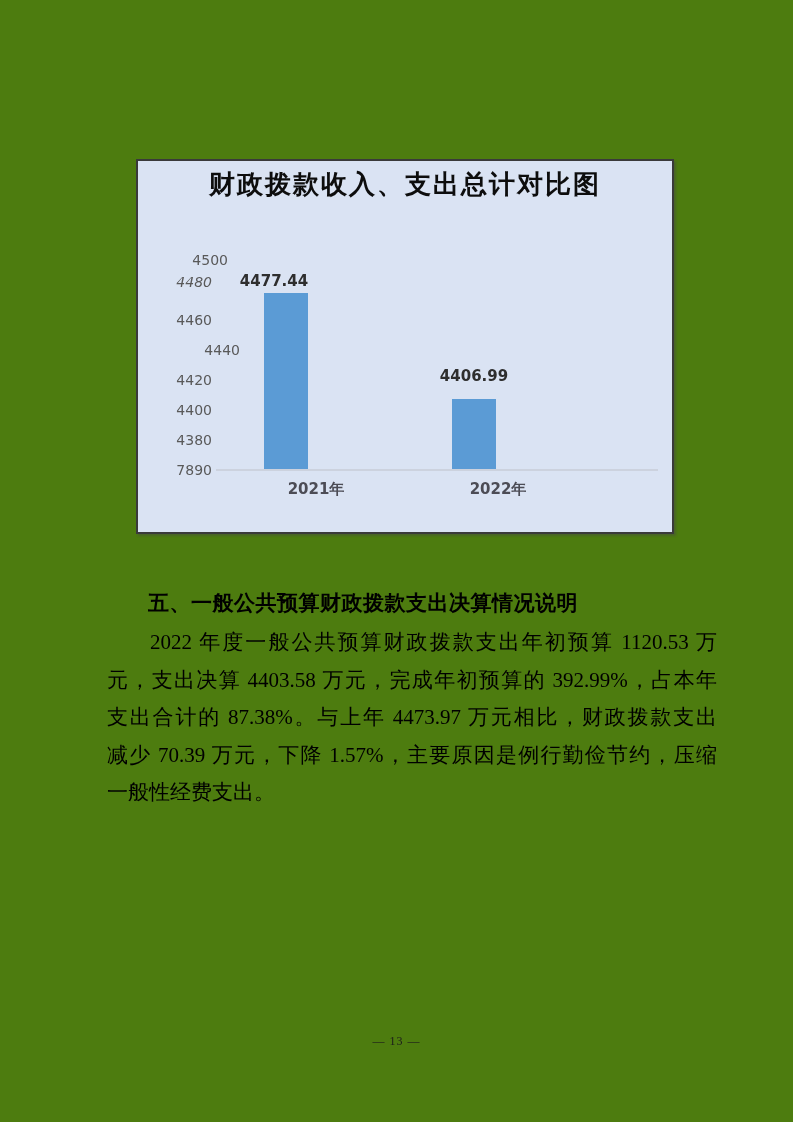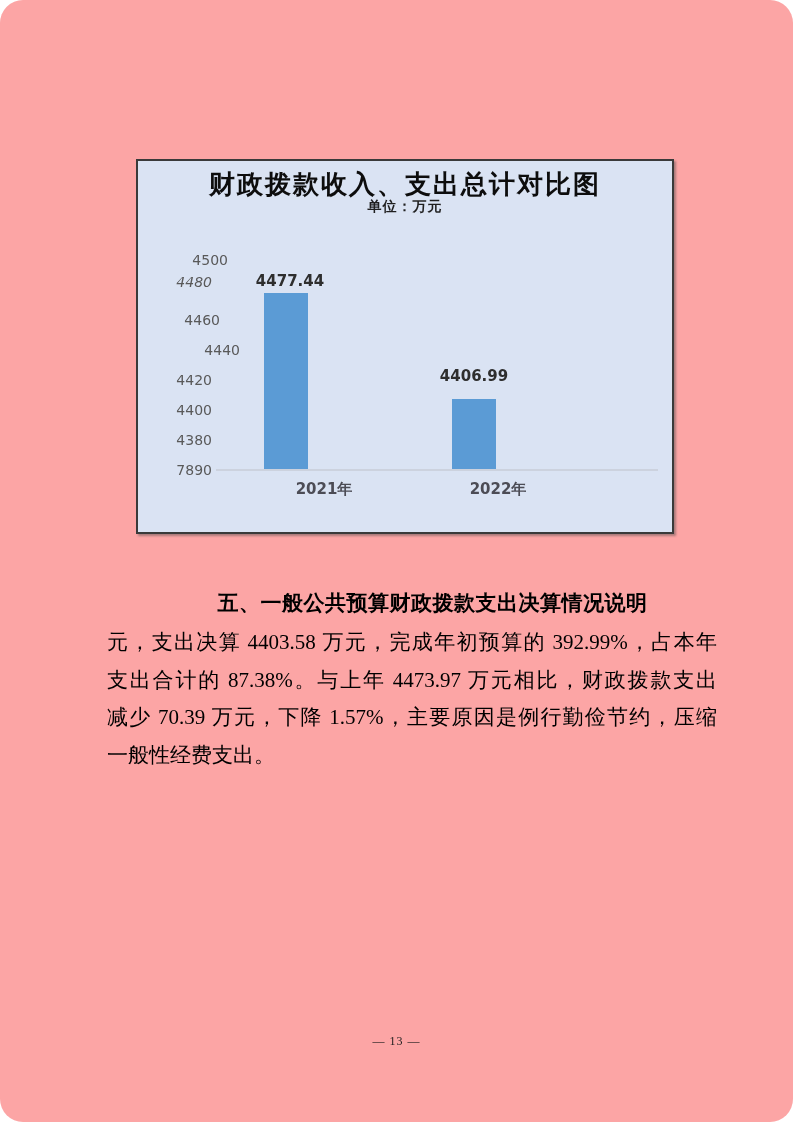--- a/index.html
+++ b/index.html
@@ -1,22 +1,21 @@
 <!DOCTYPE html>
 <html><head>
 <meta charset="utf-8">
 <style>
   html,body{margin:0;padding:0;background:#ffffff;}
   .page{
     position:relative;
     width:793px;height:1122px;
-    background:#fca5a5;
+    background:#4d7c0f;
     overflow:hidden;
     font-family:"Liberation Serif","DejaVu Serif",serif;
-    border-radius:23px;
   }
   
   .chart-box{
     position:absolute;left:136px;top:159px;width:538px;height:375px;
     box-sizing:border-box;
     border:2px solid #3a3a3a;
     box-shadow:2px 2px 2px rgba(70,70,70,.45);
   }
   .chart-title{
     position:absolute;top:6px;left:0;right:0;
@@ -49,21 +48,21 @@
     position:absolute;width:120px;height:20px;line-height:20px;
     text-align:center;
     font-family:"DejaVu Sans","Liberation Sans",sans-serif;
     font-weight:bold;font-size:15px;color:#4c4c55;
   }
   
   .text-block{position:absolute;left:107px;top:591px;width:610px;}
   .section-heading{
     font-family:"Liberation Sans","DejaVu Sans",sans-serif;
     font-weight:bold;font-size:21px;line-height:24px;color:#000;
-    padding-left:41px;margin:0 0 9px 0;letter-spacing:.5px;text-align:center;
+    padding-left:41px;margin:0 0 9px 0;letter-spacing:.5px;
   }
   .para-line{
     font-family:"Liberation Serif","DejaVu Serif",serif;
     font-size:21px;color:#000;
     height:37.5px;line-height:37.5px;
     text-align:justify;white-space:nowrap;
   }
   .para-line.just{text-align-last:justify;white-space:normal;overflow:hidden;}
   .para-line.indent{text-indent:43px;}
   
@@ -74,43 +73,43 @@
     font-size:12px;color:#1c1c1c;letter-spacing:1px;
   }
 </style>
 </head>
 <body>
 
 <div class="page">
 
   <div class="chart-box" style="background: rgb(218, 227, 243);">
     <div class="chart-title">财政拨款收入、支出总计对比图</div>
-    <div class="chart-subtitle">单位：万元</div>
     <div class="plot">
         <div class="ytick" style="top: 90px; color: rgb(89, 89, 89); padding-left: 16px;">4500</div>
         <div class="ytick" style="top: 112px; color: rgb(89, 89, 89); font-style: italic;">4480</div>
-        <div class="ytick" style="top: 150px; color: rgb(89, 89, 89); margin-left: 8px;">4460</div>
+        <div class="ytick" style="top: 150px; color: rgb(89, 89, 89);">4460</div>
         <div class="ytick" style="top: 180px; color: rgb(89, 89, 89); margin-left: 28px;">4440</div>
         <div class="ytick" style="top: 210px; color: rgb(89, 89, 89);">4420</div>
         <div class="ytick" style="top: 240px; color: rgb(89, 89, 89);">4400</div>
         <div class="ytick" style="top: 270px; color: rgb(89, 89, 89);">4380</div>
         <div class="ytick" style="top: 300px; color: rgb(89, 89, 89);">7890</div>
         <div class="axis-line" style="left: 78px; width: 442px; top: 308px; background: rgb(204, 210, 222);"></div>
         <div class="bar" style="left: 126px; width: 44px; top: 132px; height: 176px; background: rgb(91, 155, 213);"></div>
-        <div class="bar-value" style="left: 92px; top: 110px;">4477.44</div>
-        <div class="cat-label" style="left: 126px; top: 318px;">2021年</div>
+        <div class="bar-value" style="left: 76px; top: 110px;">4477.44</div>
+        <div class="cat-label" style="left: 118px; top: 318px;">2021年</div>
         <div class="bar" style="left: 314px; width: 44px; top: 238px; height: 70px; background: rgb(91, 155, 213);"></div>
         <div class="bar-value" style="left: 276px; top: 205px;">4406.99</div>
         <div class="cat-label" style="left: 300px; top: 318px;">2022年</div>
       </div>
   </div>
 
   <div class="text-block">
     <div class="section-heading">五、一般公共预算财政拨款支出决算情况说明</div>
     <div id="paragraph">
+        <div class="para-line indent just">2022 年度一般公共预算财政拨款支出年初预算 1120.53 万</div>
         <div class="para-line just">元，支出决算 4403.58 万元，完成年初预算的 392.99%，占本年</div>
         <div class="para-line just">支出合计的 87.38%。与上年 4473.97 万元相比，财政拨款支出</div>
         <div class="para-line just">减少 70.39 万元，下降 1.57%，主要原因是例行勤俭节约，压缩</div>
         <div class="para-line">一般性经费支出。</div>
       </div>
   </div>
 
   <div class="page-number">— 13 —</div>
 
 </div>

